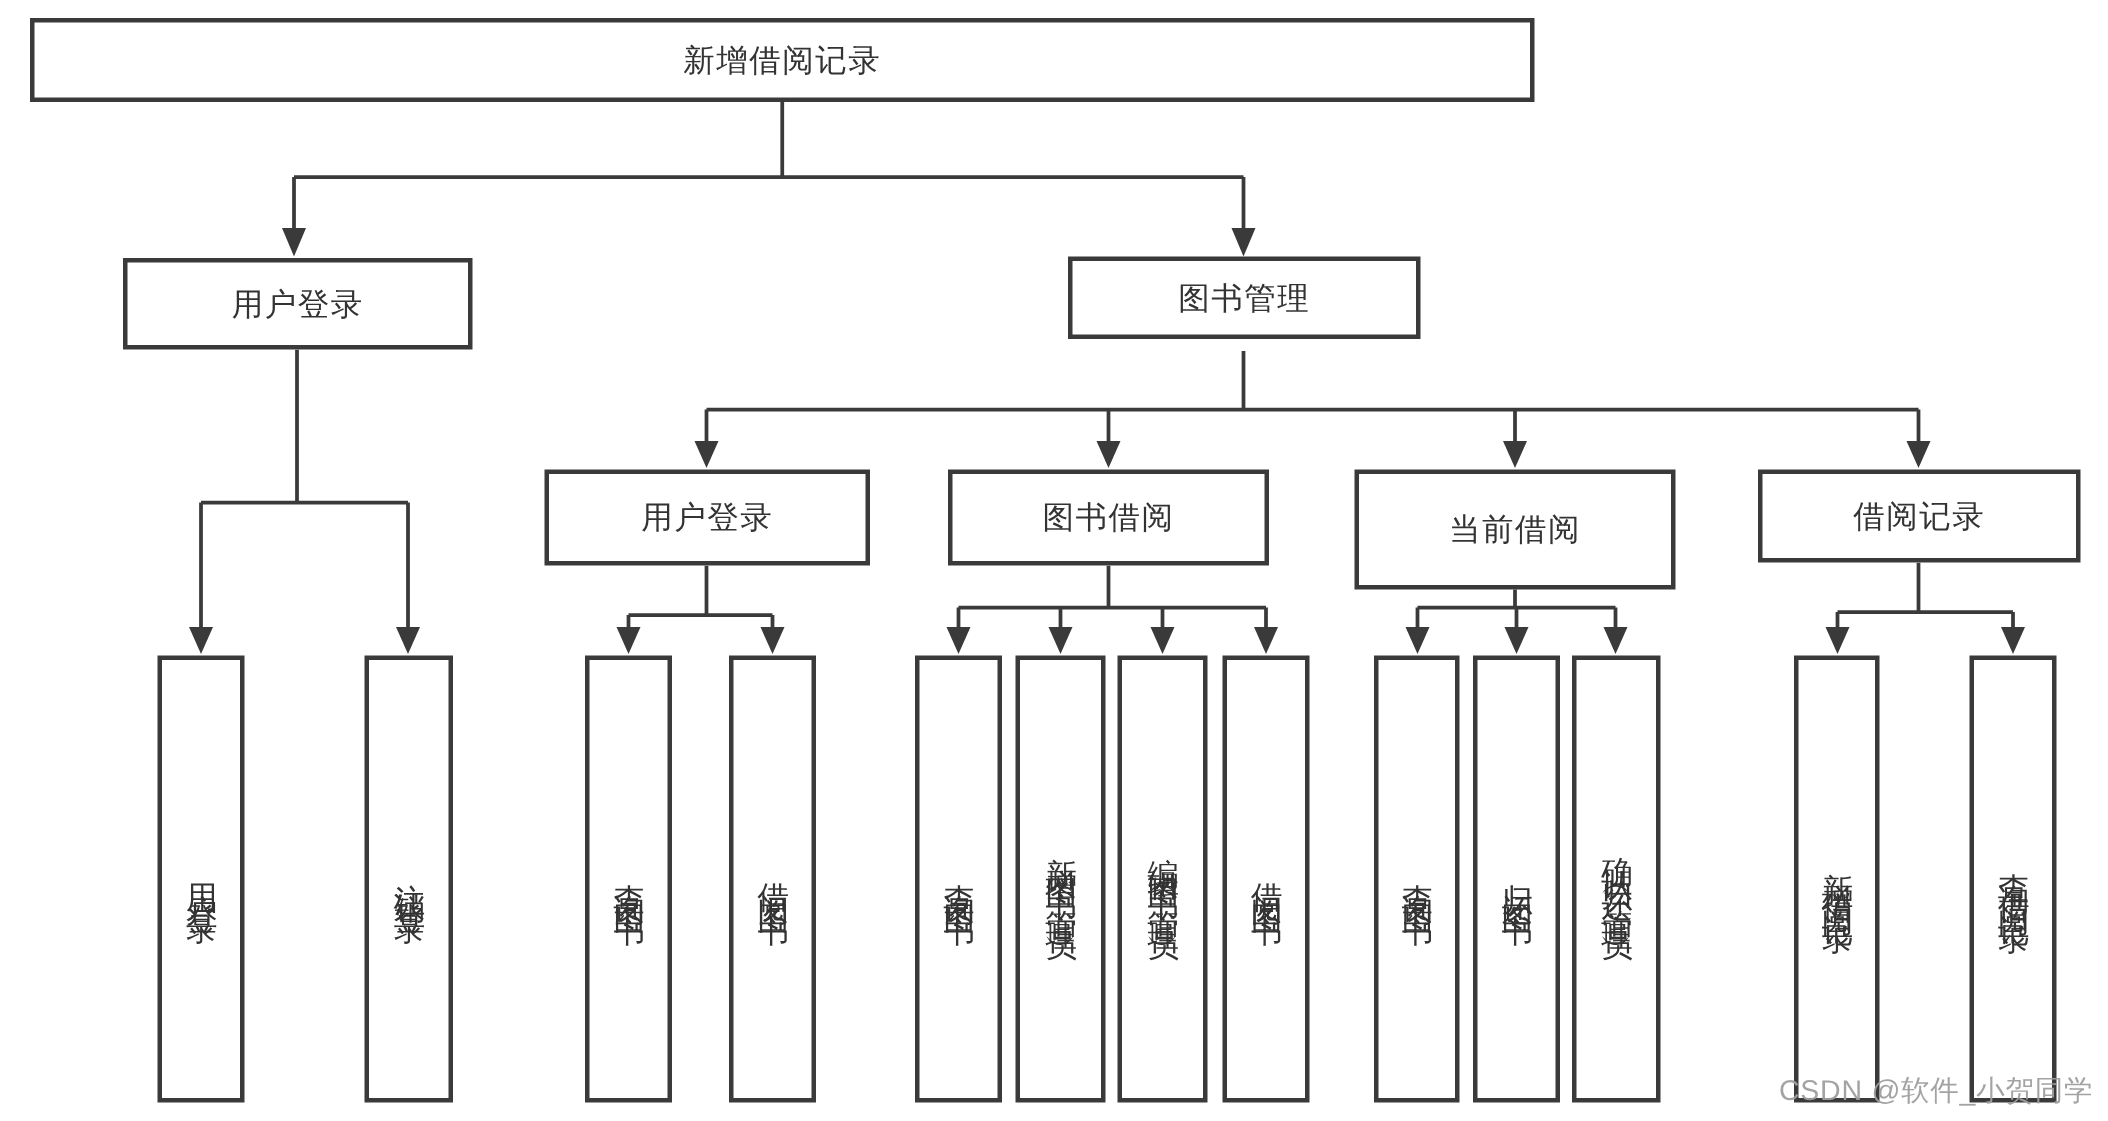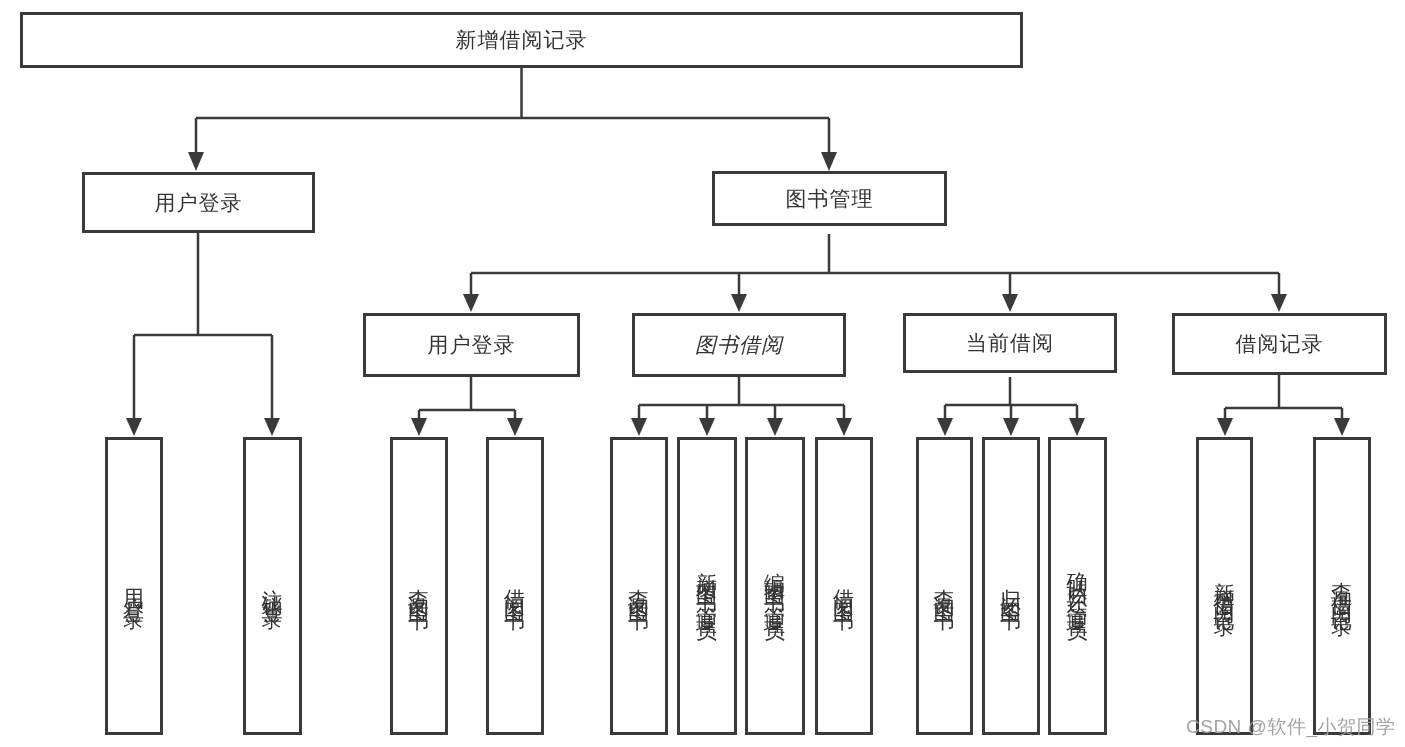--- a/index.html
+++ b/index.html
@@ -125,24 +125,24 @@
   <div class="box" style="left:82px; top:172px; width:233px; height:61px;">
     <span class="h-label">用户登录</span>
   </div>
   <div class="box" style="left:712px; top:171px; width:235px; height:55px;">
     <span class="h-label">图书管理</span>
   </div>
 
   <div class="box" style="left:363px; top:313px; width:217px; height:64px;">
     <span class="h-label">用户登录</span>
   </div>
-  <div class="box" style="left:632px; top:313px; width:214px; height:64px;font-style:italic;">
+  <div class="box" style="left:632px; top:313px; width:214px; height:64px;">
     <span class="h-label">图书借阅</span>
   </div>
-  <div class="box" style="left:903px; top:313px; width:214px; height:60px;">
+  <div class="box" style="left:903px; top:313px; width:214px; height:80px;">
     <span class="h-label">当前借阅</span>
   </div>
   <div class="box" style="left:1172px; top:313px; width:215px; height:62px;">
     <span class="h-label">借阅记录</span>
   </div>
 
   <div class="box leaf" style="left:105px; top:437px; width:58px; height:298px;">
     <span class="v-label">用户登录</span>
   </div>
   <div class="box leaf" style="left:243px; top:437px; width:59px; height:298px;">

